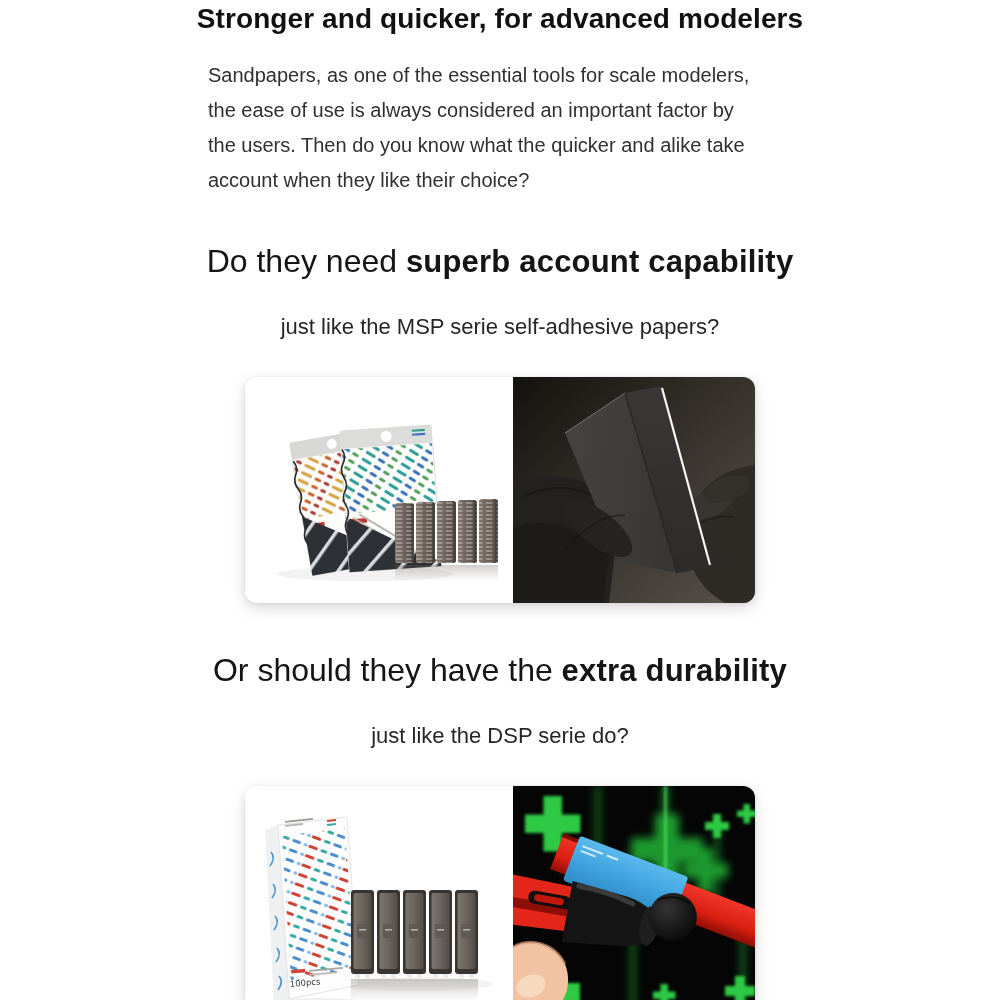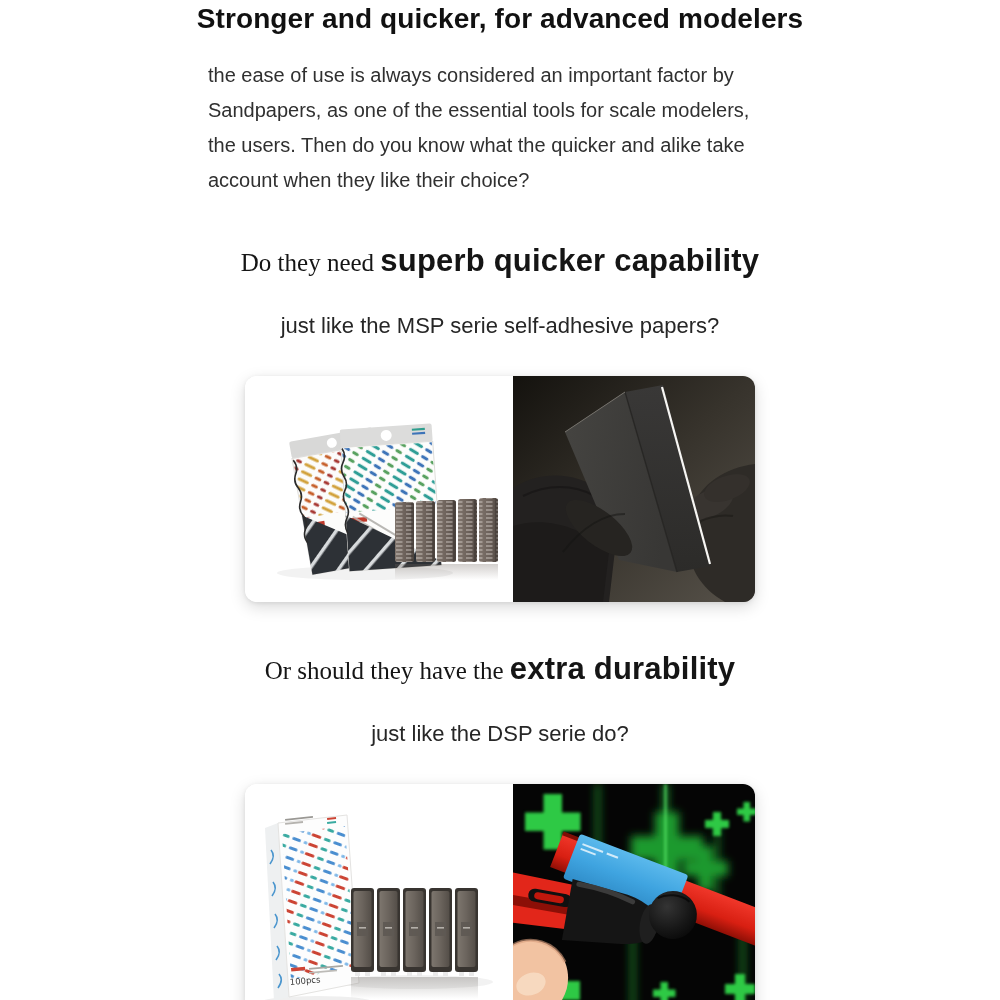--- a/index.html
+++ b/index.html
@@ -7,45 +7,45 @@
   #page{width:1000px;height:1000px;margin:0 auto;background:#ffffff;overflow:hidden;position:relative;}
 
   .title{margin:0;padding-top:3px;text-align:center;font-size:28px;line-height:32px;
          font-weight:700;color:#111111;letter-spacing:.1px;}
 
   .intro{width:584px;margin:23px auto 0;font-size:20px;line-height:35px;color:#303030;text-align:left;}
   .intro .line{white-space:nowrap;}
 
   .question{margin-top:44px;text-align:center;line-height:38px;color:#151515;}
   .question.second{margin-top:48px;}
-  .q-normal{font-size:25px;font-weight:400;font-family:Liberation Serif, serif;}
+  .q-normal{font-size:32px;font-weight:400;}
   .q-bold{font-size:31px;font-weight:700;letter-spacing:.2px;}
 
   .subline{margin-top:27px;text-align:center;font-size:22px;line-height:28px;color:#262626;}
 
   .card{width:510px;margin:36px auto 0;border-radius:12px;overflow:hidden;display:flex;
         background:#ffffff;box-shadow:0 5px 16px rgba(0,0,0,.15),0 1px 4px rgba(0,0,0,.08);}
   .card .half{position:relative;flex:none;}
   .card .half svg{display:block;}
 </style>
 </head>
 <body>
 
 <div id="page">
 
   <h1 class="title">Stronger and quicker, for advanced modelers</h1>
 
   <div class="intro">
+    <div class="line">Sandpapers, as one of the essential tools for scale modelers,</div>
     <div class="line">the ease of use is always considered an important factor by</div>
-    <div class="line">Sandpapers, as one of the essential tools for scale modelers,</div>
     <div class="line">the users. Then do you know what the quicker and alike take</div>
     <div class="line">account when they like their choice?</div>
   </div>
 
-  <div class="question"><span class="q-normal">Do they need </span><span class="q-bold">superb quicker capability</span></div>
+  <div class="question"><span class="q-normal">Do they need </span><span class="q-bold">superb account capability</span></div>
 
   <div class="subline">just like the MSP serie self-adhesive papers?</div>
 
   <div class="card" style="height:226px">
     <div class="half">
       <svg width="268" height="226" viewBox="0 0 268 226" xmlns="http://www.w3.org/2000/svg">
         <defs>
           <pattern id="ptW" patternUnits="userSpaceOnUse" width="34" height="8" patternTransform="rotate(35)">
             <rect x="0" y="2.5" width="12" height="3" rx="1.5" fill="#d2a23c"></rect>
             <rect x="15" y="2.5" width="7" height="3" rx="1.5" fill="#c65f2a"></rect>

